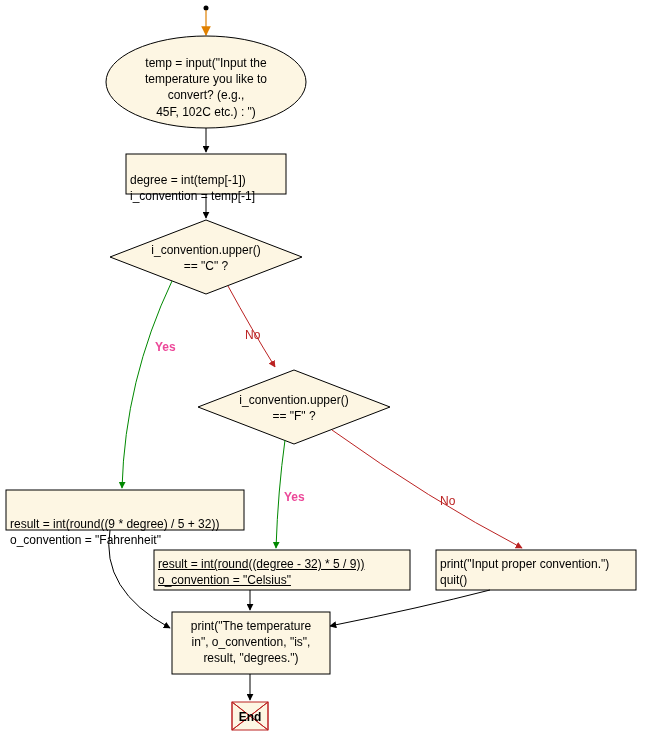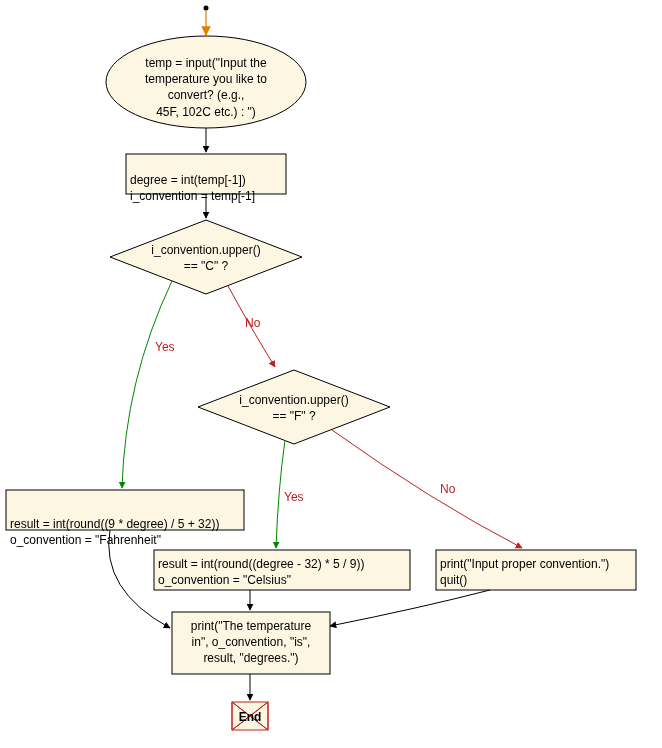--- a/index.html
+++ b/index.html
@@ -25,22 +25,22 @@
     font-size: 12px;
     line-height: 1.35;
     pointer-events: none;
   }
   .edge-label {
     position: absolute;
     font-size: 12px;
     font-family: Arial, sans-serif;
     pointer-events: none;
   }
-  .yes { color: #b91c1c; }
-  .no { color: #bb2222; }
+  .yes { color: #ec4899; font-weight: bold; }
+  .no { color: #bb2222; margin-top: 12px; }
 </style>
 </head>
 <body>
 
 <svg width="662" height="748">
   <defs>
     <marker id="arrow-black" viewBox="0 0 10 10" refX="9" refY="5" markerWidth="7" markerHeight="7" orient="auto-start-reverse">
       <path d="M 0 0 L 10 5 L 0 10 z" fill="#000"></path>
     </marker>
     <marker id="arrow-orange" viewBox="0 0 10 10" refX="9" refY="5" markerWidth="8" markerHeight="8" orient="auto-start-reverse">
@@ -101,21 +101,21 @@
     <line x1="232" y1="702" x2="268" y2="730" stroke="#bb2222" stroke-width="1"></line>
     <line x1="268" y1="702" x2="232" y2="730" stroke="#bb2222" stroke-width="1"></line>
   </g>
 </svg>
 
 <div class="node-text" style="left:128px; top:55px; width:156px;">temp = input("Input the<br>temperature you like to<br>convert? (e.g.,<br>45F, 102C etc.) : ")</div>
 <div class="node-text" style="left:130px; top:172px; width:152px; text-align:left;">degree = int(temp[-1])<br>i_convention = temp[-1]</div>
 <div class="node-text" style="left:140px; top:242px; width:132px;">i_convention.upper()<br>== "C" ?</div>
 <div class="node-text" style="left:228px; top:392px; width:132px;">i_convention.upper()<br>== "F" ?</div>
 <div class="node-text" style="left:10px; top:516px; width:230px; text-align:left;">result = int(round((9 * degree) / 5 + 32))<br>o_convention = "Fahrenheit"</div>
-<div class="node-text" style="left:158px; top:556px; width:248px; text-align:left;">result = int(round((degree - 32) * 5 / 9))<br>o_convention = "Celsius"</div>
+<div class="node-text" style="left:158px; top:556px; width:248px; text-align:left;text-decoration:underline;">result = int(round((degree - 32) * 5 / 9))<br>o_convention = "Celsius"</div>
 <div class="node-text" style="left:440px; top:556px; width:192px; text-align:left;">print("Input proper convention.")<br>quit()</div>
 <div class="node-text" style="left:176px; top:618px; width:150px;">print("The temperature<br>in", o_convention, "is",<br>result, "degrees.")</div>
 <div class="node-text" style="left:232px; top:709px; width:36px;font-weight:bold;">End</div>
 
 <div class="edge-label yes" style="left:155px; top:340px;">Yes</div>
 <div class="edge-label no" style="left:245px; top:316px;">No</div>
 <div class="edge-label yes" style="left:284px; top:490px;">Yes</div>
 <div class="edge-label no" style="left:440px; top:482px;">No</div>
 
 </body></html>

